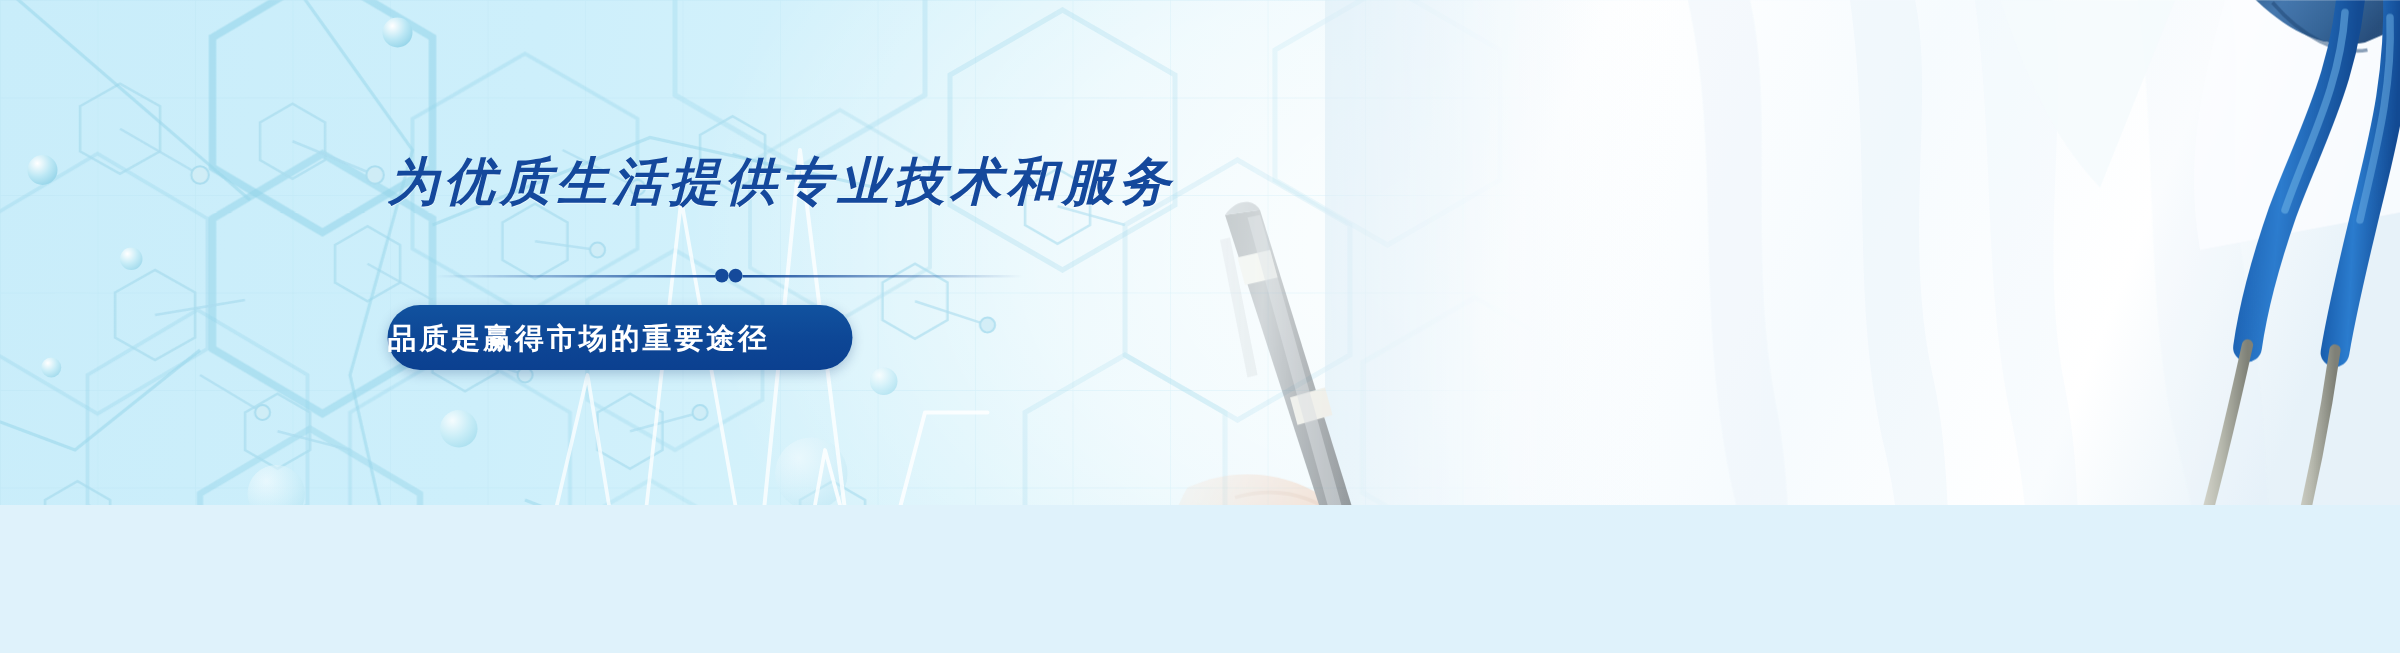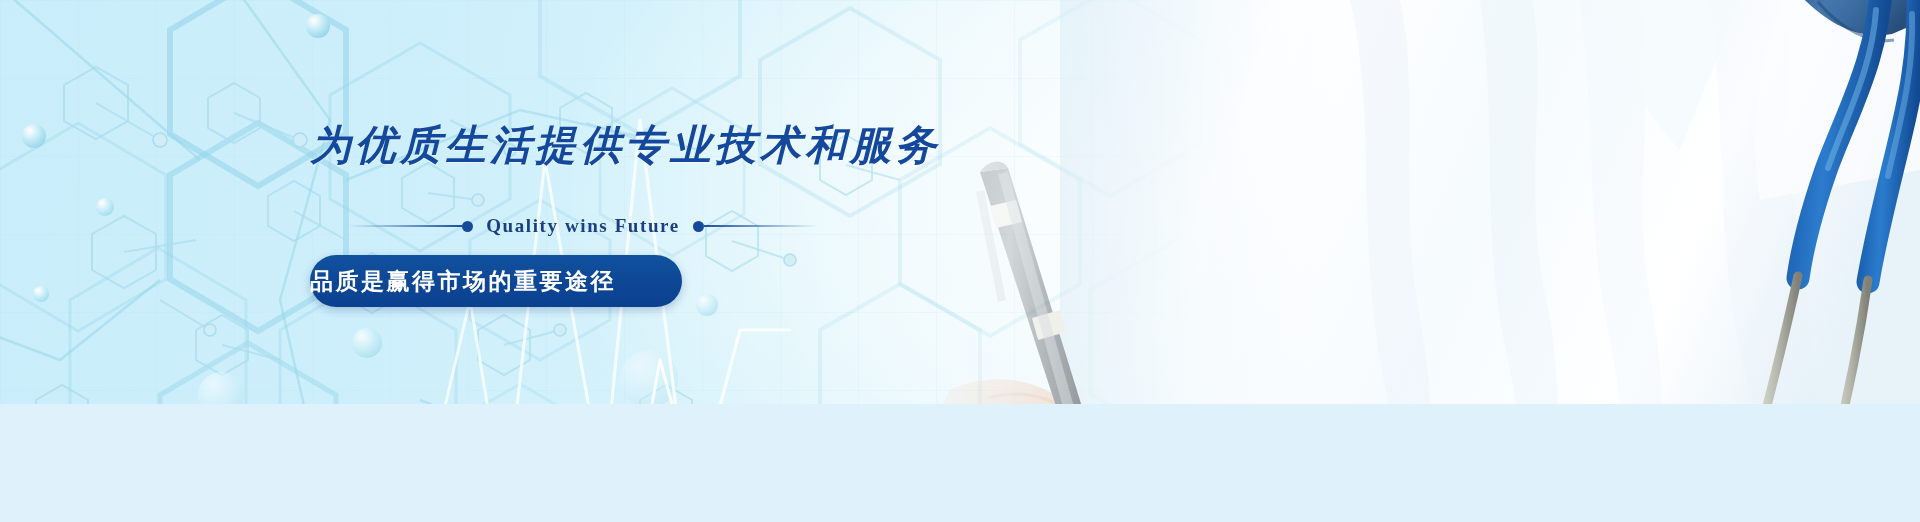--- a/index.html
+++ b/index.html
@@ -336,21 +336,20 @@
     </g>
   </svg>
 
   <div id="content">
 
     <div id="headline">为优质生活提供专业技术和服务</div>
 
     <div id="divider">
       <span class="d-line left"></span>
       <span class="d-dot"></span>
-      <span id="subtitle">Quality wins Future</span>
       <span class="d-dot"></span>
       <span class="d-line right"></span>
     </div>
 
     <div id="pill">
       <span id="pill-label">品质是赢得市场的重要途径</span>
     </div>
 
   </div>
 </div>

